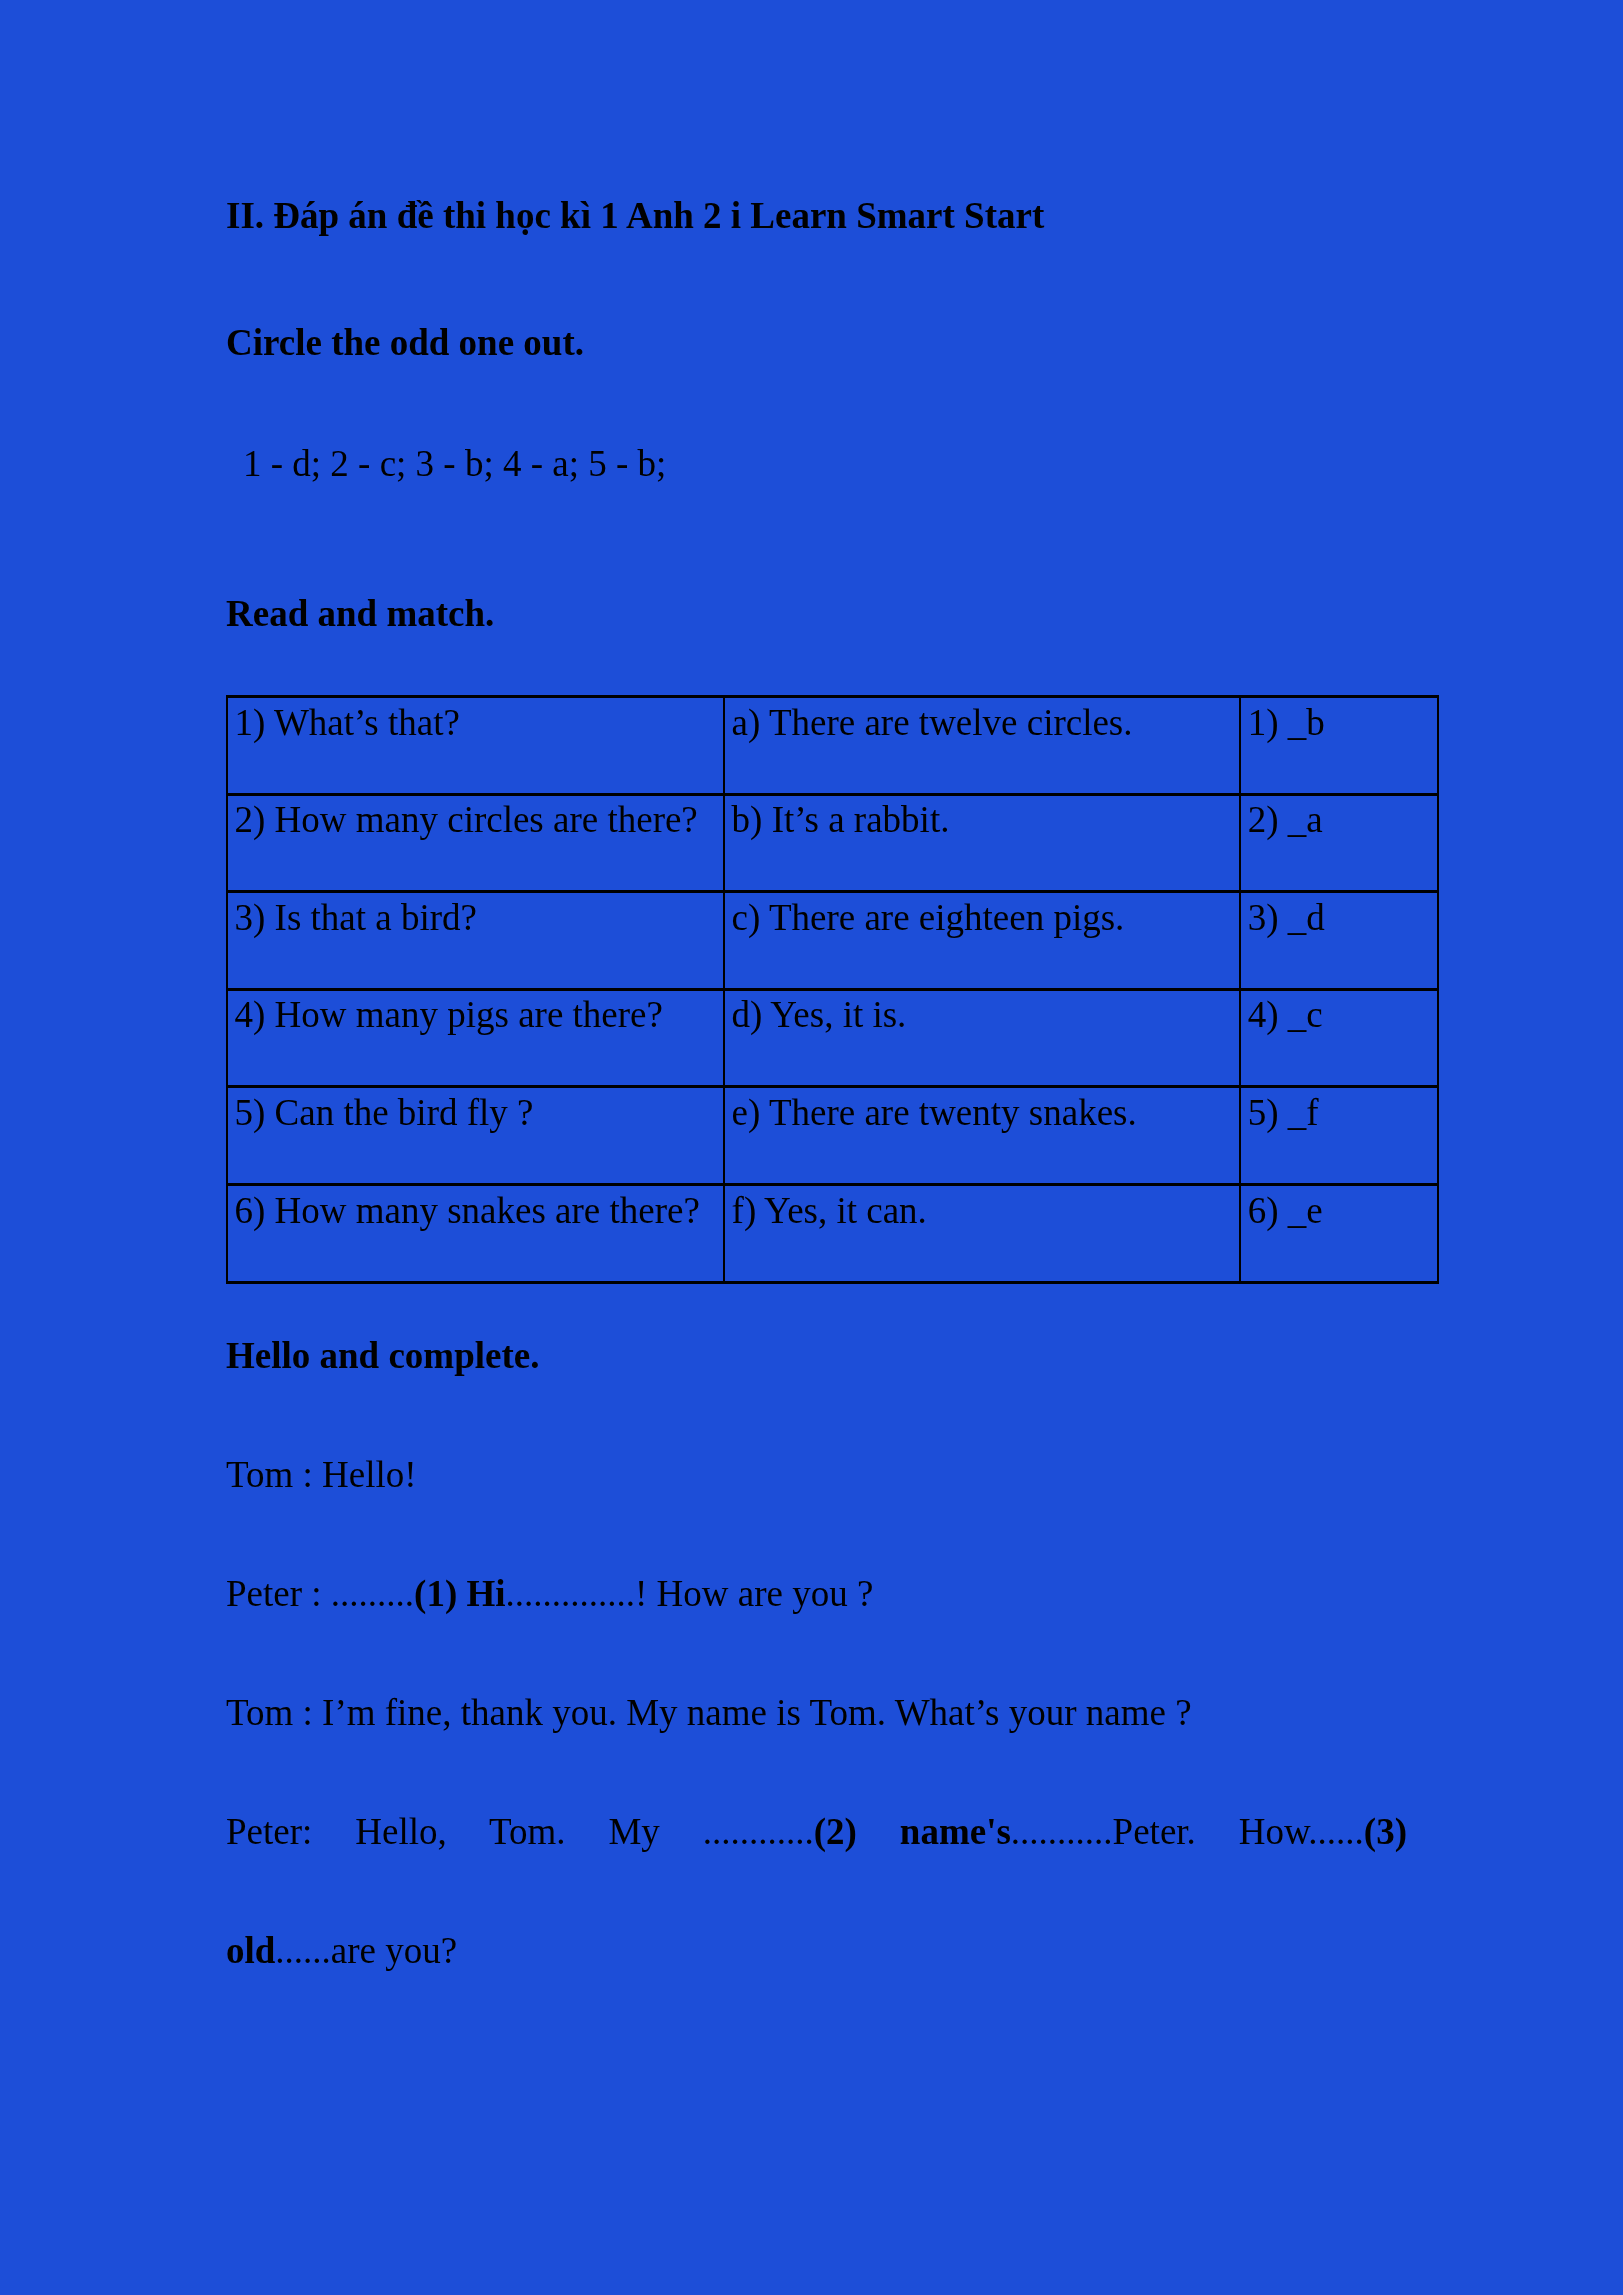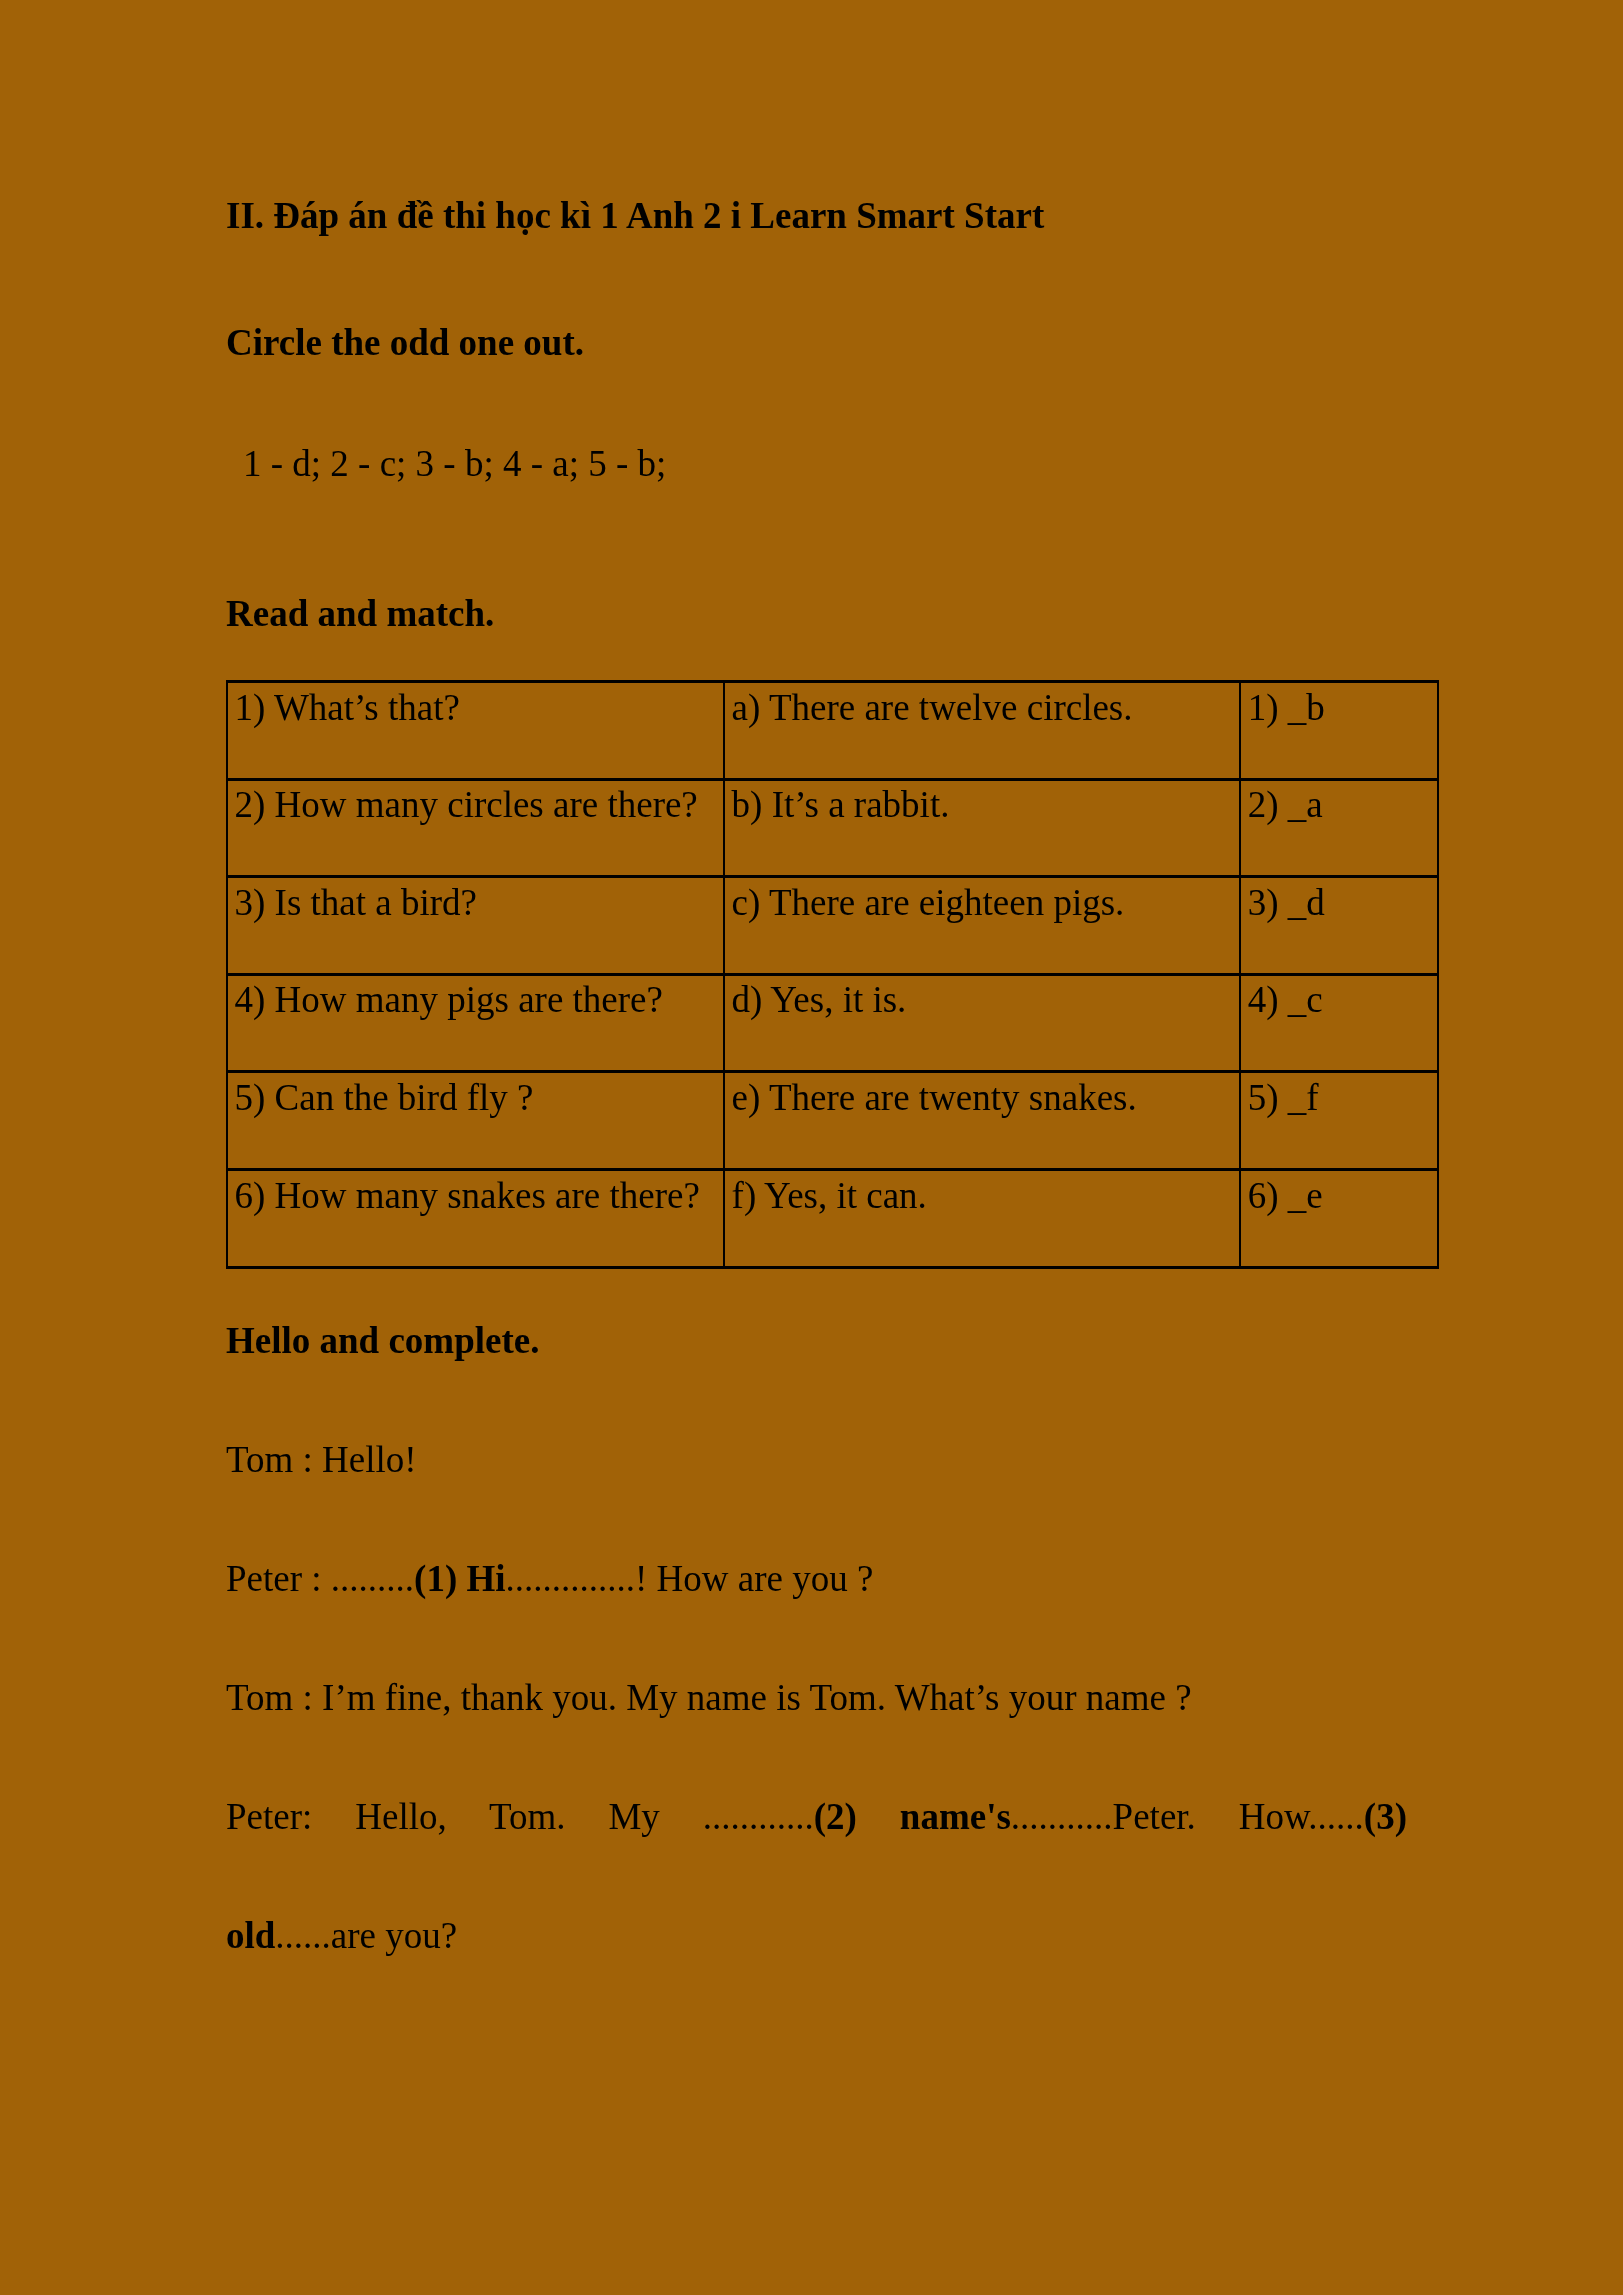--- a/index.html
+++ b/index.html
@@ -6,21 +6,21 @@
     margin: 0;
     padding: 0;
     background: #ffffff;
   }
   .page {
     position: relative;
     width: 1623px;
     height: 2295px;
     box-sizing: border-box;
     padding: 0 216px 0 226px;
-    background: #a16207;
+    background: #1d4ed8;
     color: #000000;
     font-family: "Liberation Serif", "DejaVu Serif", serif;
     font-size: 37px;
     line-height: 44px;
     overflow: hidden;
   }
   .title {
     margin: 0;
     padding-top: 194px;
     font-size: 37px;
@@ -33,21 +33,21 @@
     font-weight: bold;
   }
   .heading.match { margin-top: 106px; }
   .heading.complete { margin-top: 50px; }
   .plainline {
     margin: 17px;
     margin-top: 77px;
   }
   .match-table {
     border-collapse: collapse;
-    margin-top: 44px;
+    margin-top: 59px;
     width: 1178px;
     table-layout: fixed;
   }
   .match-table td {
     border: 2px solid #000000;
     border-top-width: 3.3px;
     border-bottom-width: 3.3px;
     vertical-align: top;
     height: 92px;
     padding: 2.6px 2.6px 0 6.5px;

